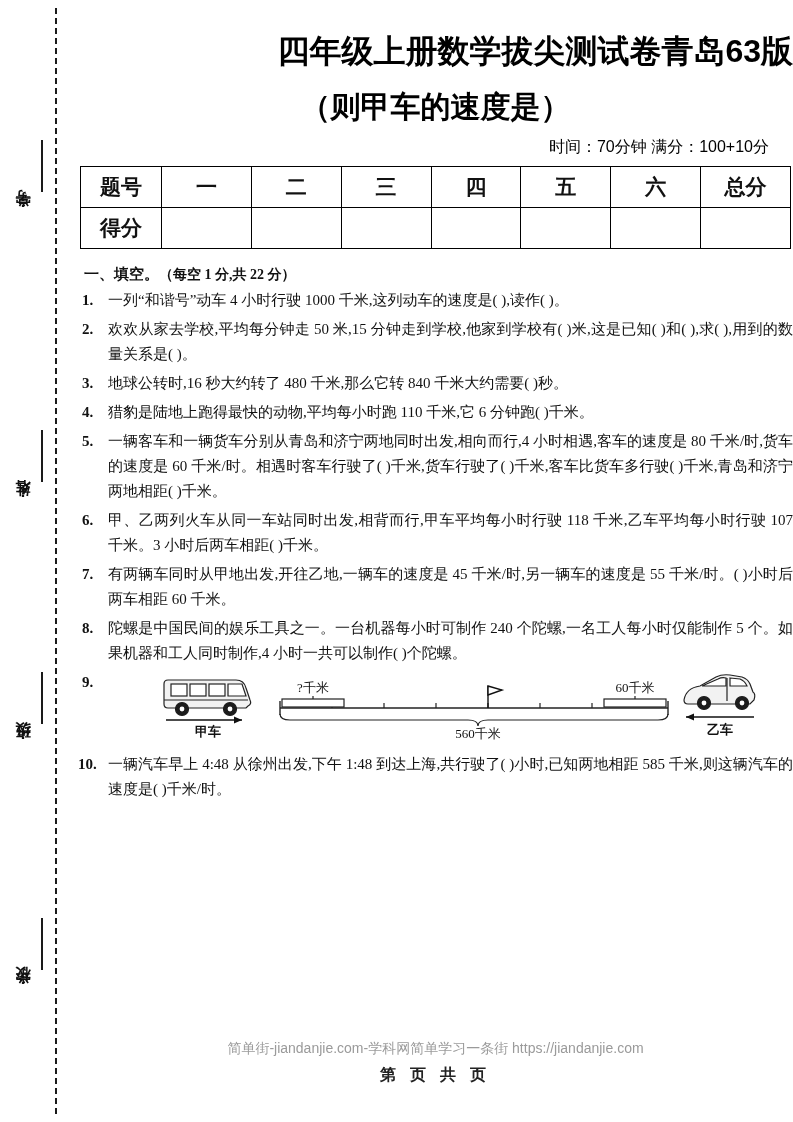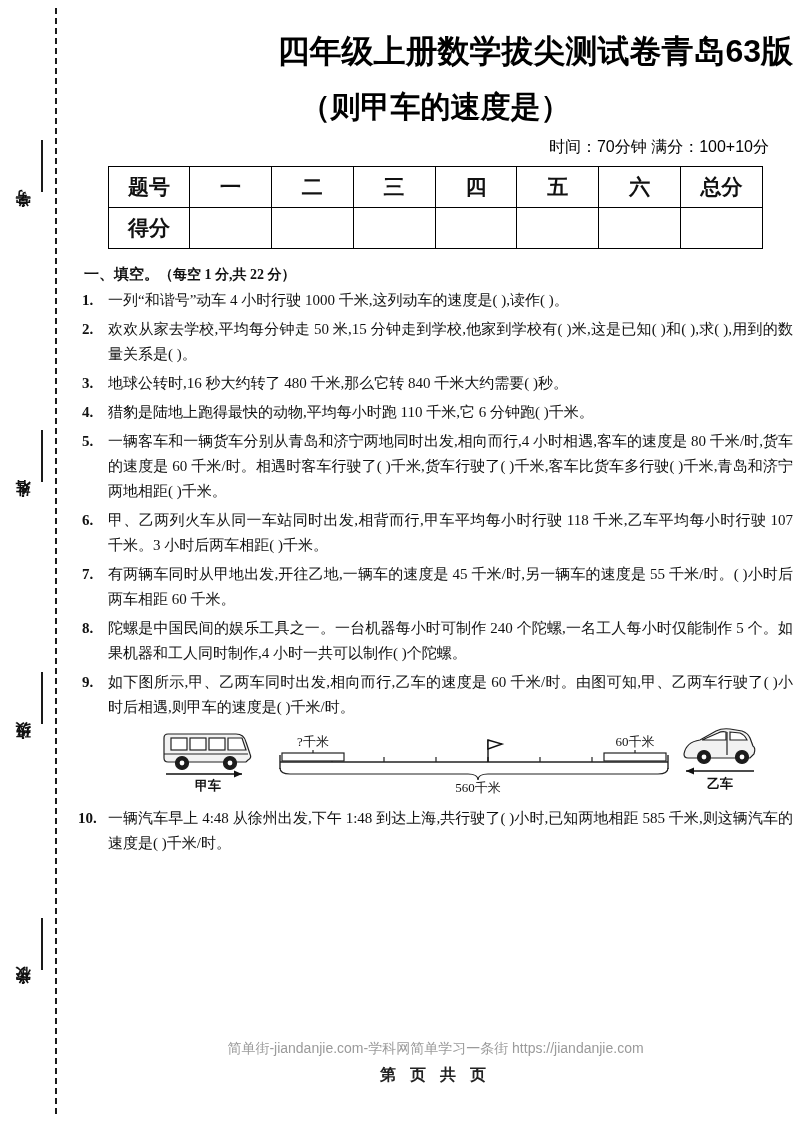--- a/index.html
+++ b/index.html
@@ -66,21 +66,21 @@
     font-size:16px;
     text-align:right;
     margin-top:9px;
     padding-right:24px;
     color:#000;
   }
 
   table.score{
     border-collapse:collapse;
     margin:8px auto 0 auto;
-    width:655px;
+    width:711px;
     table-layout:fixed;
   }
   table.score td{
     border:1px solid #000;
     height:38px;
     text-align:center;
     vertical-align:middle;
     font-family:"Liberation Serif","DejaVu Serif",serif;
     font-size:21px;
     font-weight:bold;
@@ -224,21 +224,20 @@
         <span class="qtext">有两辆车同时从甲地出发,开往乙地,一辆车的速度是 45 千米/时,另一辆车的速度是 55 千米/时。(      )小时后两车相距 60 千米。</span>
       </li>
 
       <li>
         <span class="num">8.</span>
         <span class="qtext">陀螺是中国民间的娱乐工具之一。一台机器每小时可制作 240 个陀螺,一名工人每小时仅能制作 5 个。如果机器和工人同时制作,4 小时一共可以制作(      )个陀螺。</span>
       </li>
 
       <li>
         <span class="num">9.</span>
-        <span class="qtext">如下图所示,甲、乙两车同时出发,相向而行,乙车的速度是 60 千米/时。由图可知,甲、乙两车行驶了(      )小时后相遇,则甲车的速度是(      )千米/时。</span>
 
         <div class="figwrap">
           <svg width="620" height="78" viewBox="0 0 620 78" xmlns="http://www.w3.org/2000/svg">
             <g fill="none" stroke="#222" stroke-width="1.2">
 
               <g stroke="#222">
                 <path d="M30,10 L98,10 Q106,10 108,18 L112,30 Q114,34 110,36 L108,38 L30,38 Q26,38 26,34 L26,14 Q26,10 30,10 Z" fill="#f2f2f2"></path>
                 <rect x="33" y="14" width="16" height="12" fill="#ffffff"></rect>
                 <rect x="52" y="14" width="16" height="12" fill="#ffffff"></rect>
                 <rect x="71" y="14" width="16" height="12" fill="#ffffff"></rect>

